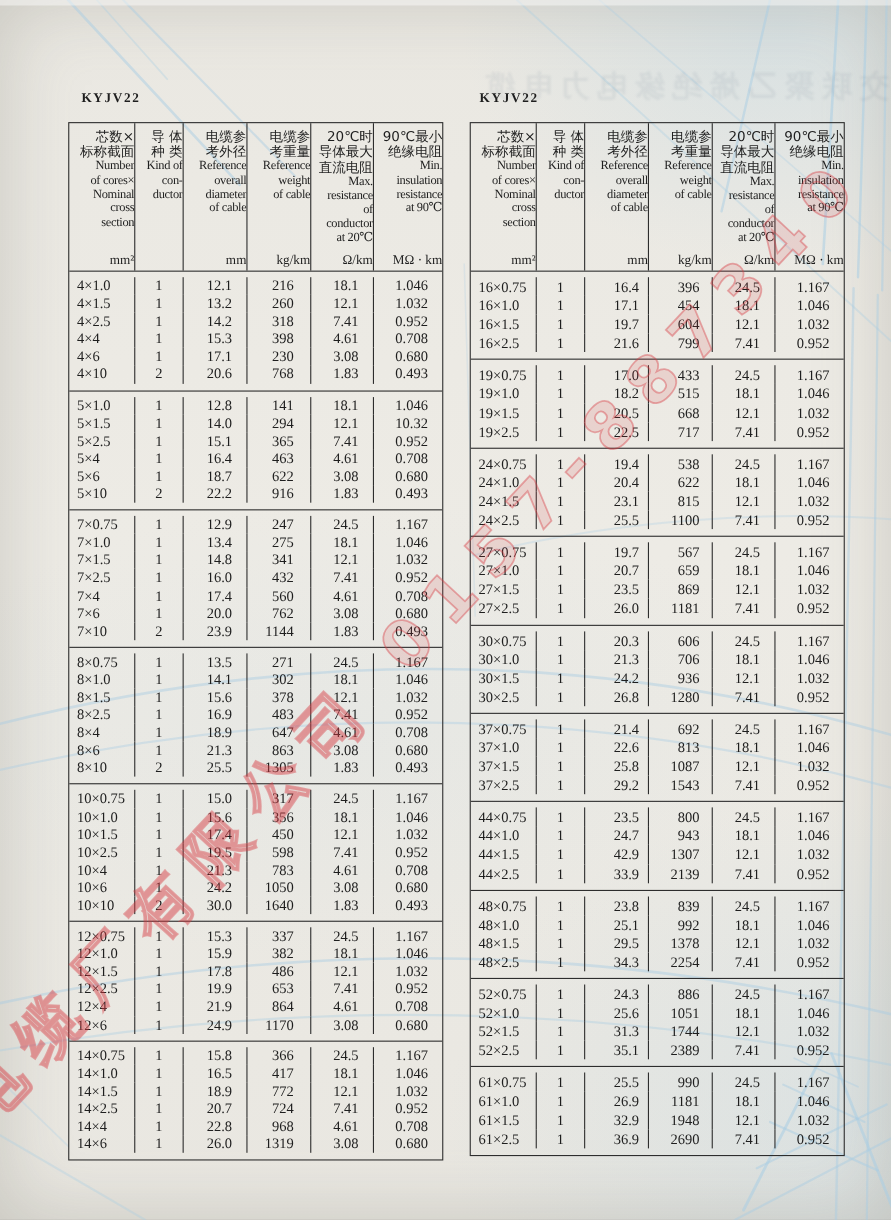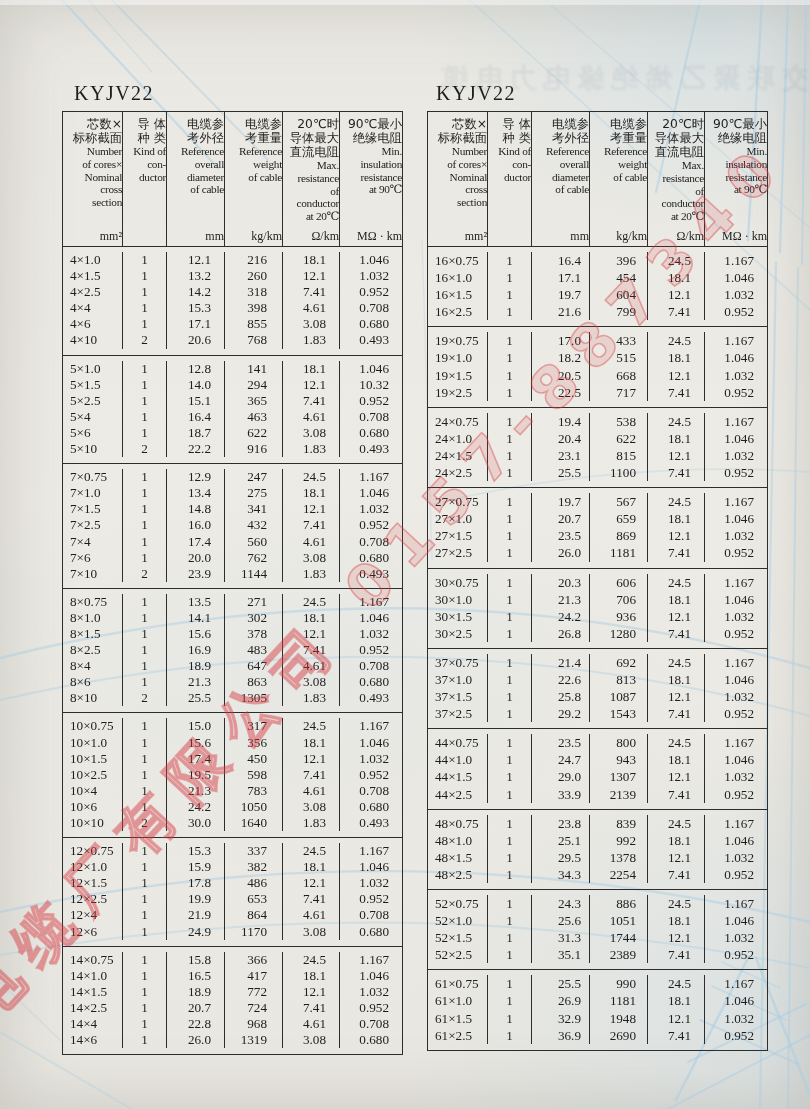--- a/index.html
+++ b/index.html
@@ -20,21 +20,21 @@
   #page::before{content:"";position:absolute;top:0;left:0;right:0;height:5px;background:rgba(255,255,255,.45);z-index:4;}
   svg.artifacts{position:absolute;left:0;top:0;z-index:1;}
   .ghost{
     position:absolute;top:60px;left:468px;width:340px;z-index:1;
     font-size:27px;letter-spacing:7px;white-space:nowrap;
     color:rgba(105,125,145,.11);transform:scaleX(-1);filter:blur(1px);
     font-weight:bold;
   }
   .doc-title{
     position:absolute;top:82px;z-index:2;
-    font-size:20px;font-weight:normal;letter-spacing:1.5px;
+    font-size:12px;font-weight:bold;letter-spacing:1.5px;
   }
   #title-left{left:74px;}
   #title-right{left:436px;}
 
   .cable-table{
     position:absolute;top:111px;width:339px;z-index:2;
     border:1.7px solid #2d2d2d;
     box-sizing:content-box;
   }
   #ltable{left:62px;}
@@ -219,21 +219,21 @@
           <div class="tcell c1">1</div>
           <div class="tcell c2">15.3</div>
           <div class="tcell c3">398</div>
           <div class="tcell c4">4.61</div>
           <div class="tcell c5">0.708</div>
         </div>
         <div class="trow">
           <div class="tcell c0">4×6</div>
           <div class="tcell c1">1</div>
           <div class="tcell c2">17.1</div>
-          <div class="tcell c3">855</div>
+          <div class="tcell c3">230</div>
           <div class="tcell c4">3.08</div>
           <div class="tcell c5">0.680</div>
         </div>
         <div class="trow">
           <div class="tcell c0">4×10</div>
           <div class="tcell c1">2</div>
           <div class="tcell c2">20.6</div>
           <div class="tcell c3">768</div>
           <div class="tcell c4">1.83</div>
           <div class="tcell c5">0.493</div>
@@ -838,21 +838,21 @@
           <div class="tcell c0">44×1.0</div>
           <div class="tcell c1">1</div>
           <div class="tcell c2">24.7</div>
           <div class="tcell c3">943</div>
           <div class="tcell c4">18.1</div>
           <div class="tcell c5">1.046</div>
         </div>
         <div class="trow">
           <div class="tcell c0">44×1.5</div>
           <div class="tcell c1">1</div>
-          <div class="tcell c2">29.0</div>
+          <div class="tcell c2">42.9</div>
           <div class="tcell c3">1307</div>
           <div class="tcell c4">12.1</div>
           <div class="tcell c5">1.032</div>
         </div>
         <div class="trow">
           <div class="tcell c0">44×2.5</div>
           <div class="tcell c1">1</div>
           <div class="tcell c2">33.9</div>
           <div class="tcell c3">2139</div>
           <div class="tcell c4">7.41</div>

